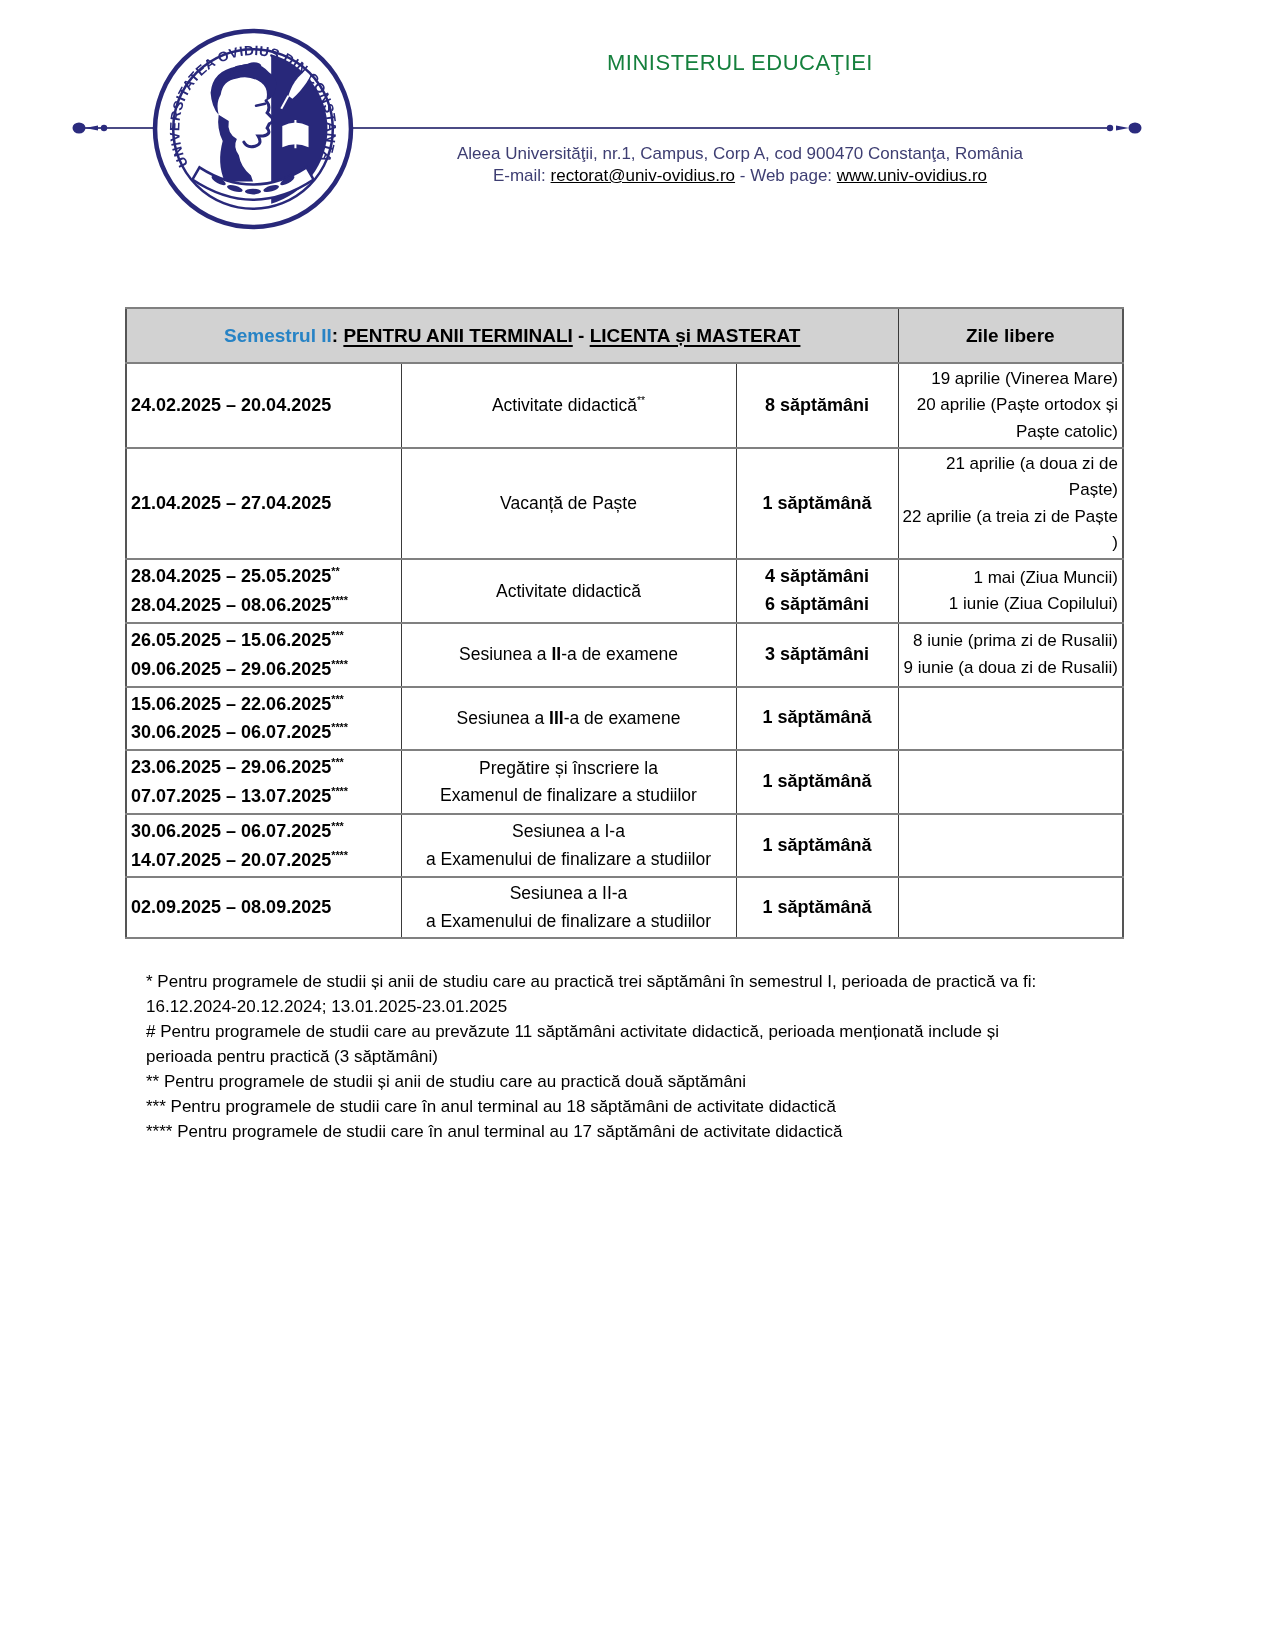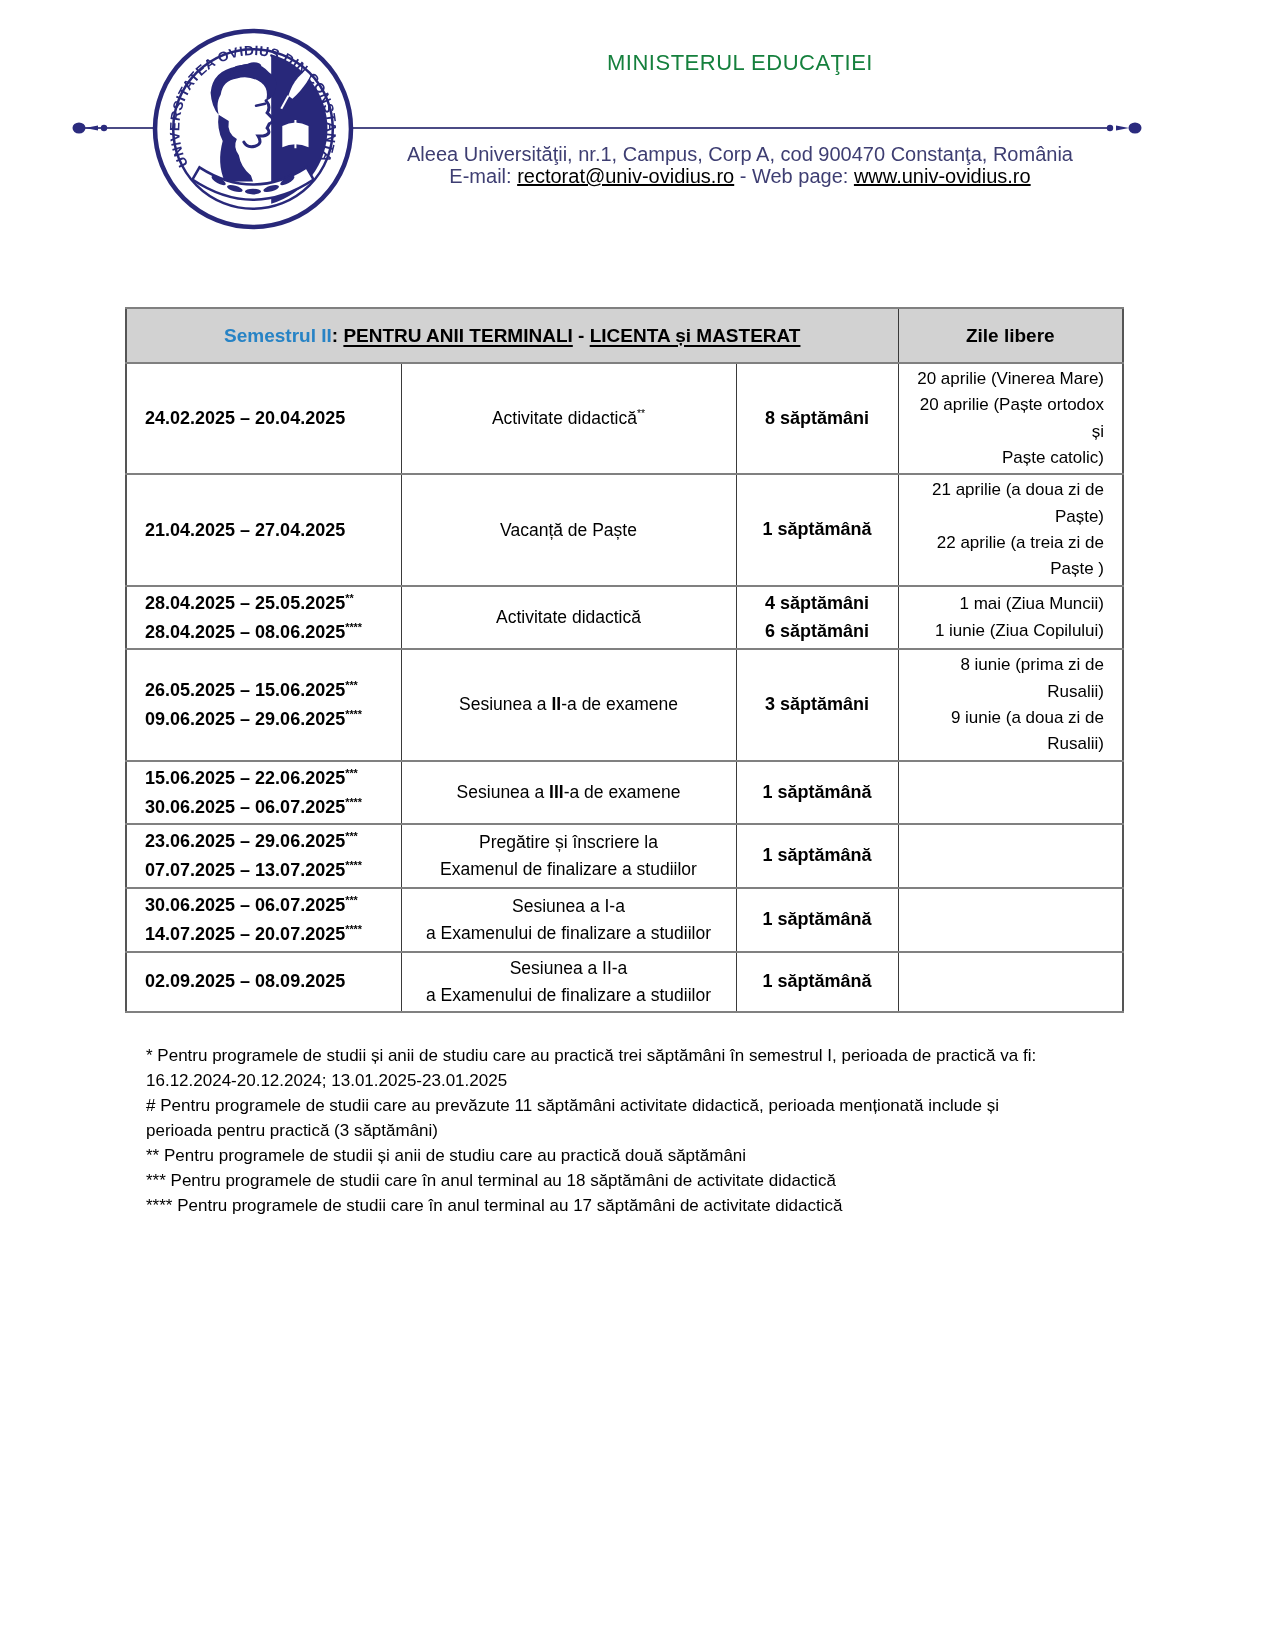--- a/index.html
+++ b/index.html
@@ -11,31 +11,31 @@
   
   .header{position:relative;height:250px;}
   .divider-line{position:absolute;top:127px;left:82px;width:1026px;height:2px;background:#4b4b85;z-index:0;}
   .orn{position:absolute;top:120px;z-index:2;}
   .orn-left{left:70px;}
   .orn-right{left:1098px;}
   .logo-wrap{position:absolute;left:152px;top:28px;width:202px;height:202px;z-index:1;}
   .title-block{position:absolute;left:380px;top:50px;width:720px;text-align:center;color:#15803d;z-index:1;}
   .title-block .t1{font-size:22px;letter-spacing:.5px;}
   .title-block .t2{font-size:24px;letter-spacing:.5px;margin-top:6px;}
-  .addr-block{position:absolute;left:380px;top:143px;width:720px;text-align:center;color:#3e3e72;font-size:20px;line-height:22px;z-index:1;}
+  .addr-block{position:absolute;left:380px;top:143px;width:720px;text-align:center;color:#3e3e72;font-size:17px;line-height:22px;z-index:1;}
   .addr-block a{color:#000000;text-decoration:underline;}
   
   .calendar-table{
     margin:57px 0 0 125px;border-collapse:collapse;table-layout:fixed;
     width:997px;border:2px solid #555;
   }
   .calendar-table th,.calendar-table td{
     border-left:1px solid #3a3a3a;border-right:1px solid #3a3a3a;
     border-top:2px solid #808080;border-bottom:2px solid #808080;
-    vertical-align:middle;padding:2px 18px;
+    vertical-align:middle;padding:2px 4px;
   }
   .calendar-table thead th{background:#d2d2d2;height:49px;font-size:19px;}
   .title-cell{text-align:center;font-weight:bold;}
   .blue{color:#2783c5;}
   .u{text-decoration:underline;text-underline-offset:3px;text-decoration-thickness:2px;}
   .zile-cell{text-align:center;font-weight:bold;}
   .c1{font-weight:bold;text-align:left;padding-left:12px;font-size:18px;line-height:1.6;}
   .c2{text-align:center;font-size:17.5px;line-height:1.55;}
   .c3{font-weight:bold;text-align:center;font-size:18px;line-height:1.55;}
   .c4{text-align:right;padding-right:7px;font-size:17px;line-height:1.55;}
@@ -144,21 +144,21 @@
         <td class="c1">
           <div>24.02.2025 – 20.04.2025</div>
         </td>
         <td class="c2">
           <div>Activitate didactică<sup>**</sup></div>
         </td>
         <td class="c3">
           <div>8 săptămâni</div>
         </td>
         <td class="c4">
-          <div>20 aprilie (Vinerea Mare)</div>
+          <div>19 aprilie (Vinerea Mare)</div>
           <div>20 aprilie (Paște ortodox și</div>
           <div>Paște catolic)</div>
         </td>
       </tr>
       <tr style="height: 55px;">
         <td class="c1">
           <div>21.04.2025 – 27.04.2025</div>
         </td>
         <td class="c2">
           <div>Vacanță de Paște</div>

